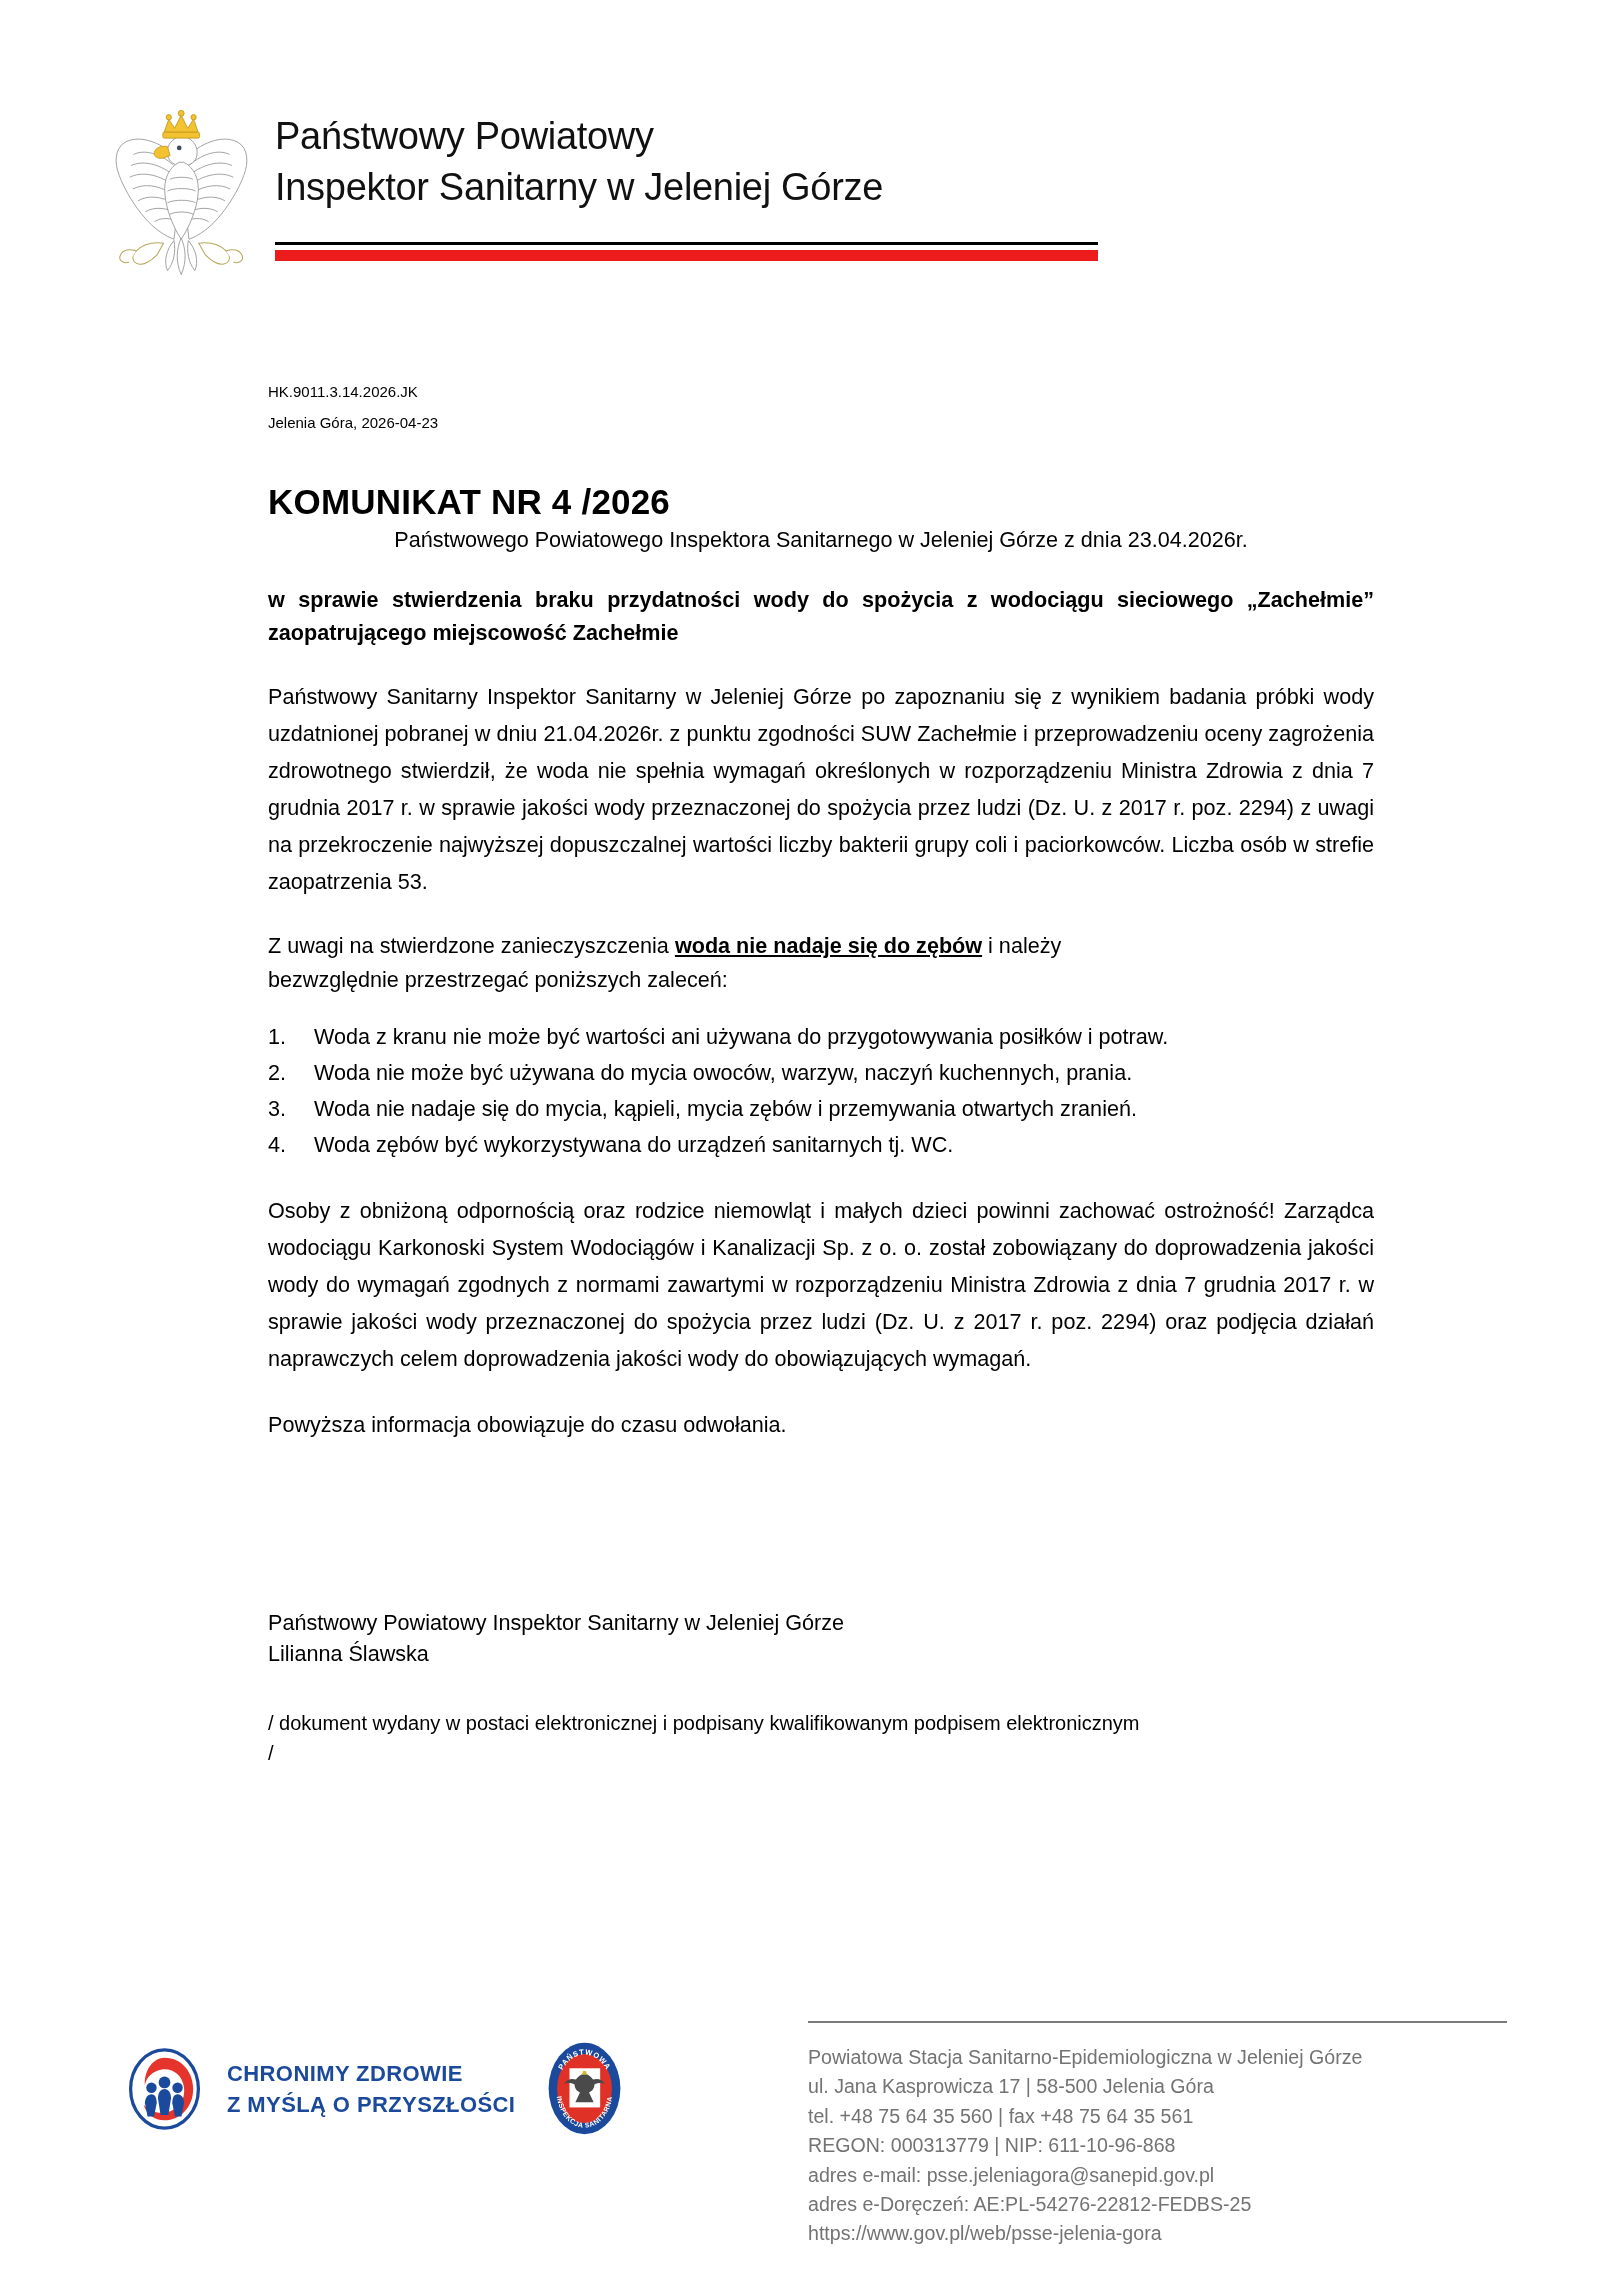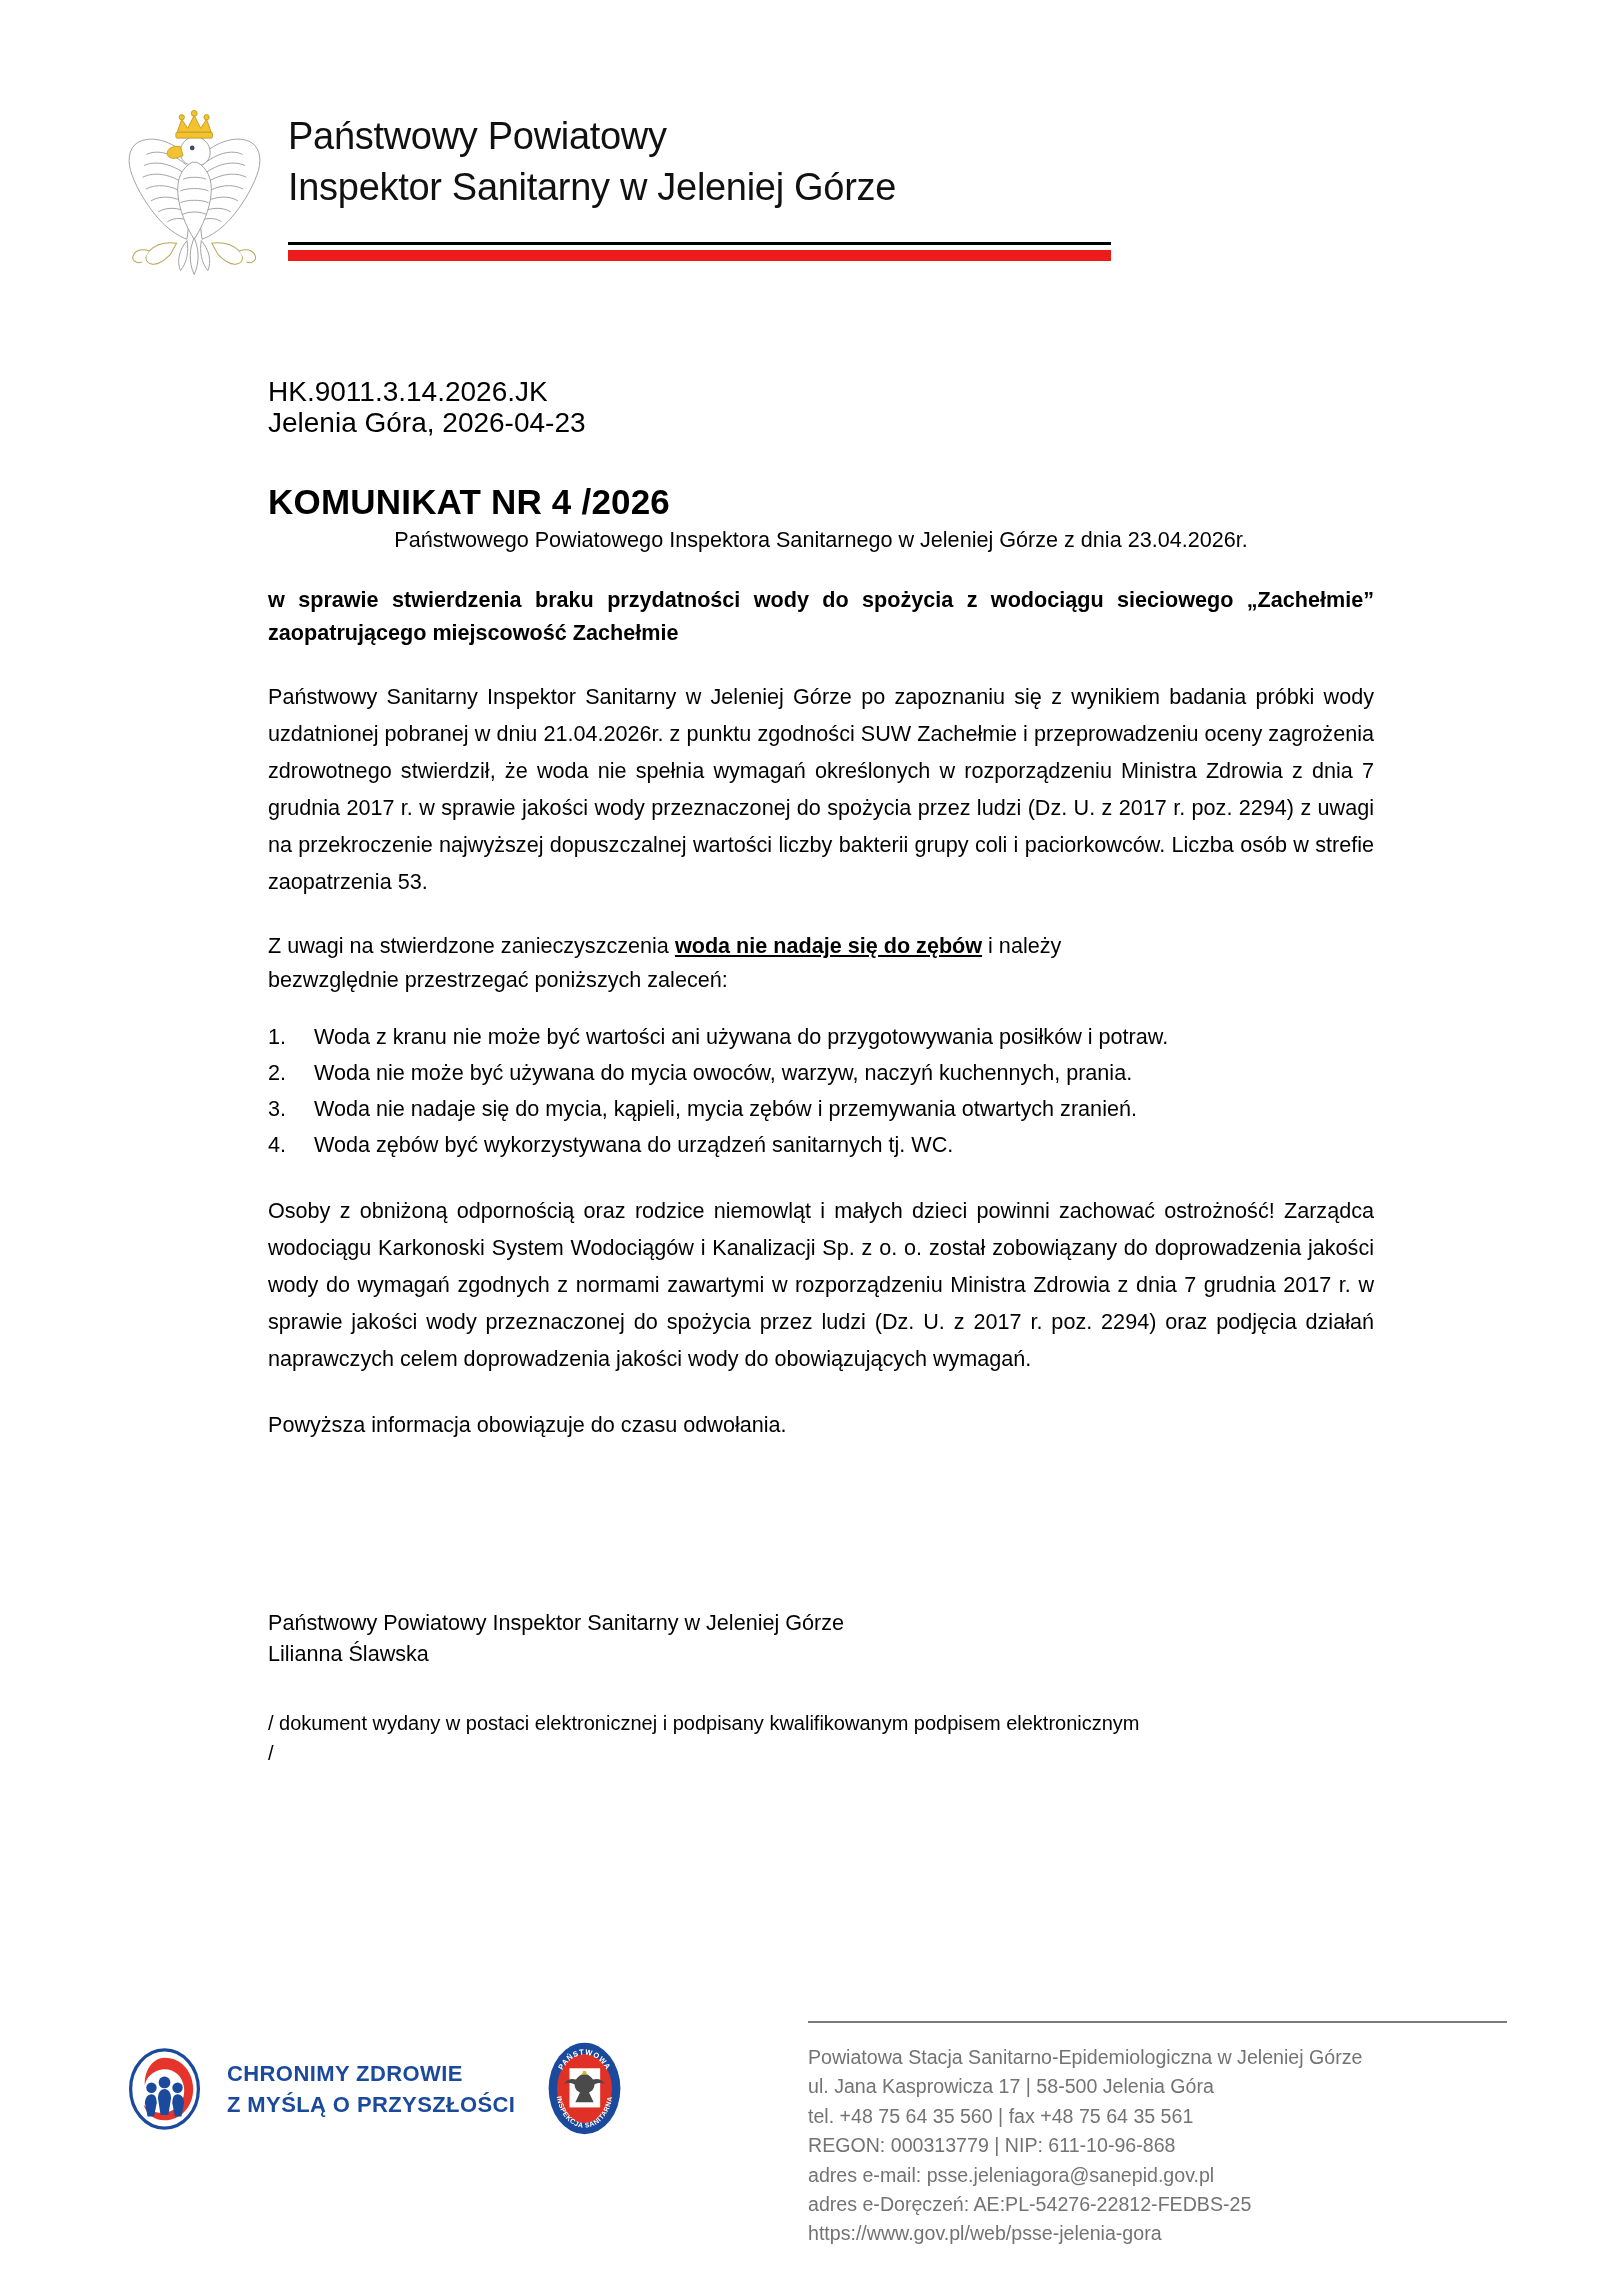--- a/index.html
+++ b/index.html
@@ -19,21 +19,21 @@
   .page {
     position: relative;
     width: 1623px;
     height: 2295px;
     box-sizing: border-box;
   }
 
   
   .letterhead {
     position: absolute;
-    left: 124px;
+    left: 111px;
     top: 97px;
     width: 916px;
     height: 190px;
   }
   .emblem {
     position: absolute;
     left: 0;
     top: 0;
     width: 141px;
     height: 186px;
@@ -71,21 +71,21 @@
 
   
   .content {
     position: absolute;
     left: 268px;
     top: 376px;
     width: 1106px;
   }
 
   .refblock {
-    font-size: 28px;
+    font-size: 15px;
     line-height: 31px;
   }
 
   .doc-title {
     text-align: left;
     font-size: 35px;
     font-weight: bold;
     margin-top: 44px;
     letter-spacing: 0.2px;
   }

